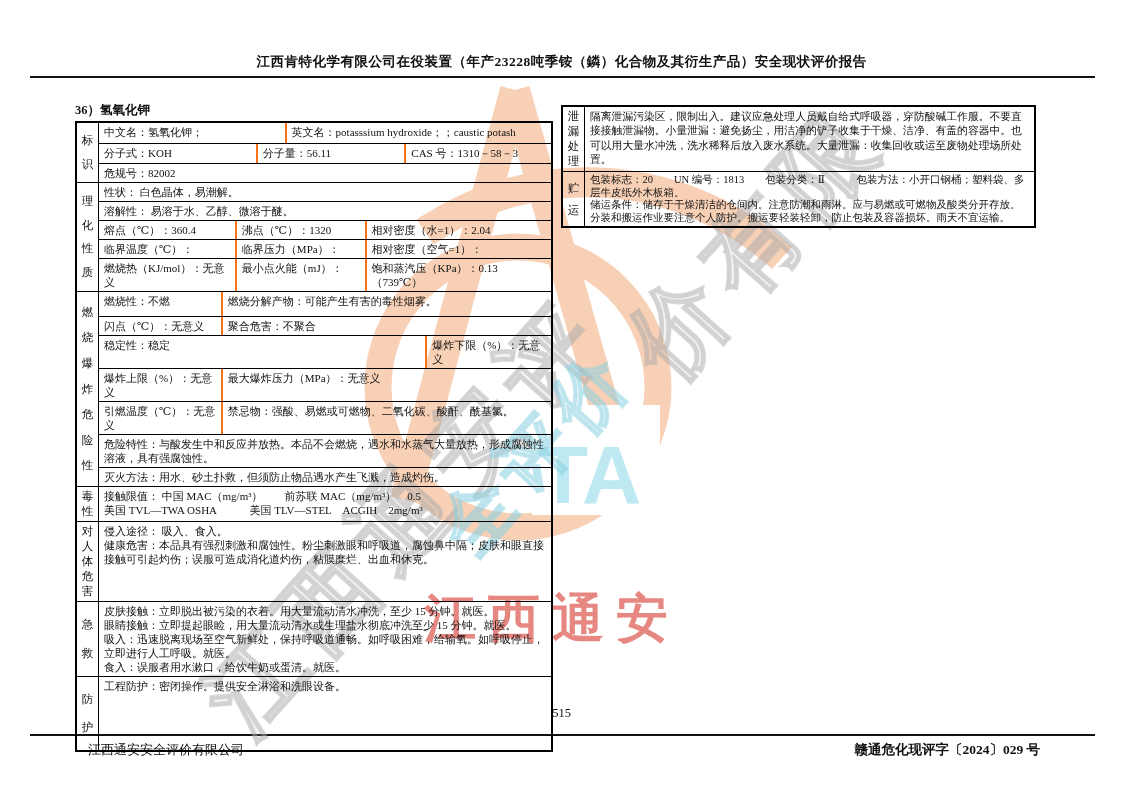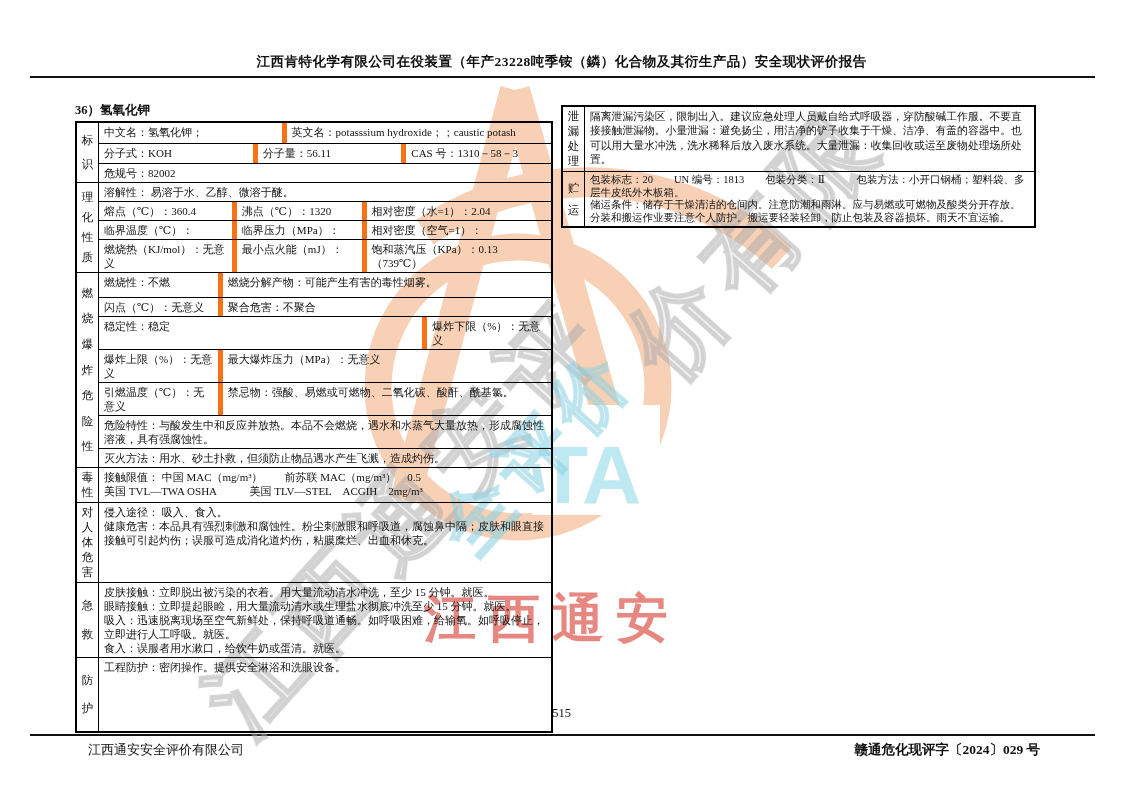--- a/index.html
+++ b/index.html
@@ -24,21 +24,21 @@
   .left-table{left:75px;top:121px;width:478px;}
   .right-table{left:561px;top:105px;width:475px;}
   .tbl-section{display:flex;border-bottom:1px solid #000;}
   .tbl-section:last-child{border-bottom:none;}
   .tbl-label{width:22px;min-width:22px;border-right:1px solid #000;display:flex;
     flex-direction:column;justify-content:space-evenly;align-items:center;
     font-size:11.5px;padding:2px 0;box-sizing:border-box;}
   .tbl-rows{flex:1;display:flex;flex-direction:column;min-width:0;}
   .tbl-row{display:flex;border-bottom:1px solid #000;align-items:stretch;}
   .tbl-row:last-child{border-bottom:none;}
-  .tbl-cell{padding:2px 5px;border-right:5px solid #f97316;font-size:11px;line-height:14px;
+  .tbl-cell{padding:2px 5px;border-right:2px solid #f97316;font-size:11px;line-height:14px;
     box-sizing:border-box;overflow:hidden;}
   .tbl-cell:last-child{border-right:none;}
   .compact .tbl-cell{font-size:10.8px;line-height:14.3px;}
   .compact .sec-1 .tbl-cell{font-size:10.5px;line-height:12.6px;}
 
   
   .watermark-layer{position:absolute;inset:0;z-index:1;pointer-events:none;}
   .wm-red{position:absolute;left:424px;top:584px;font-size:52px;font-weight:bold;
     letter-spacing:12px;color:rgba(214,57,45,.60);white-space:nowrap;}
   .wm-diag{position:absolute;font-weight:bold;white-space:nowrap;color:rgba(185,185,185,.18);
@@ -102,20 +102,23 @@
       </div>
       <div class="tbl-section sec-1">
         <div class="tbl-label">
           <span>理</span>
           <span>化</span>
           <span>性</span>
           <span>质</span>
         </div>
         <div class="tbl-rows">
           <div class="tbl-row" style="min-height: 17px;">
+            <div class="tbl-cell" style="flex: 1 1 0%;">性状： 白色晶体，易潮解。</div>
+          </div>
+          <div class="tbl-row" style="min-height: 17px;">
             <div class="tbl-cell" style="flex: 1 1 0%;">溶解性： 易溶于水、乙醇、微溶于醚。</div>
           </div>
           <div class="tbl-row" style="min-height: 17px;">
             <div class="tbl-cell" style="width: 30.5%;">熔点（℃）：360.4</div>
             <div class="tbl-cell" style="width: 28.7%;">沸点（℃）：1320</div>
             <div class="tbl-cell" style="width: 40.8%;">相对密度（水=1）：2.04</div>
           </div>
           <div class="tbl-row" style="min-height: 17px;">
             <div class="tbl-cell" style="width: 30.5%;">临界温度（℃）：</div>
             <div class="tbl-cell" style="width: 28.7%;">临界压力（MPa）：</div>

